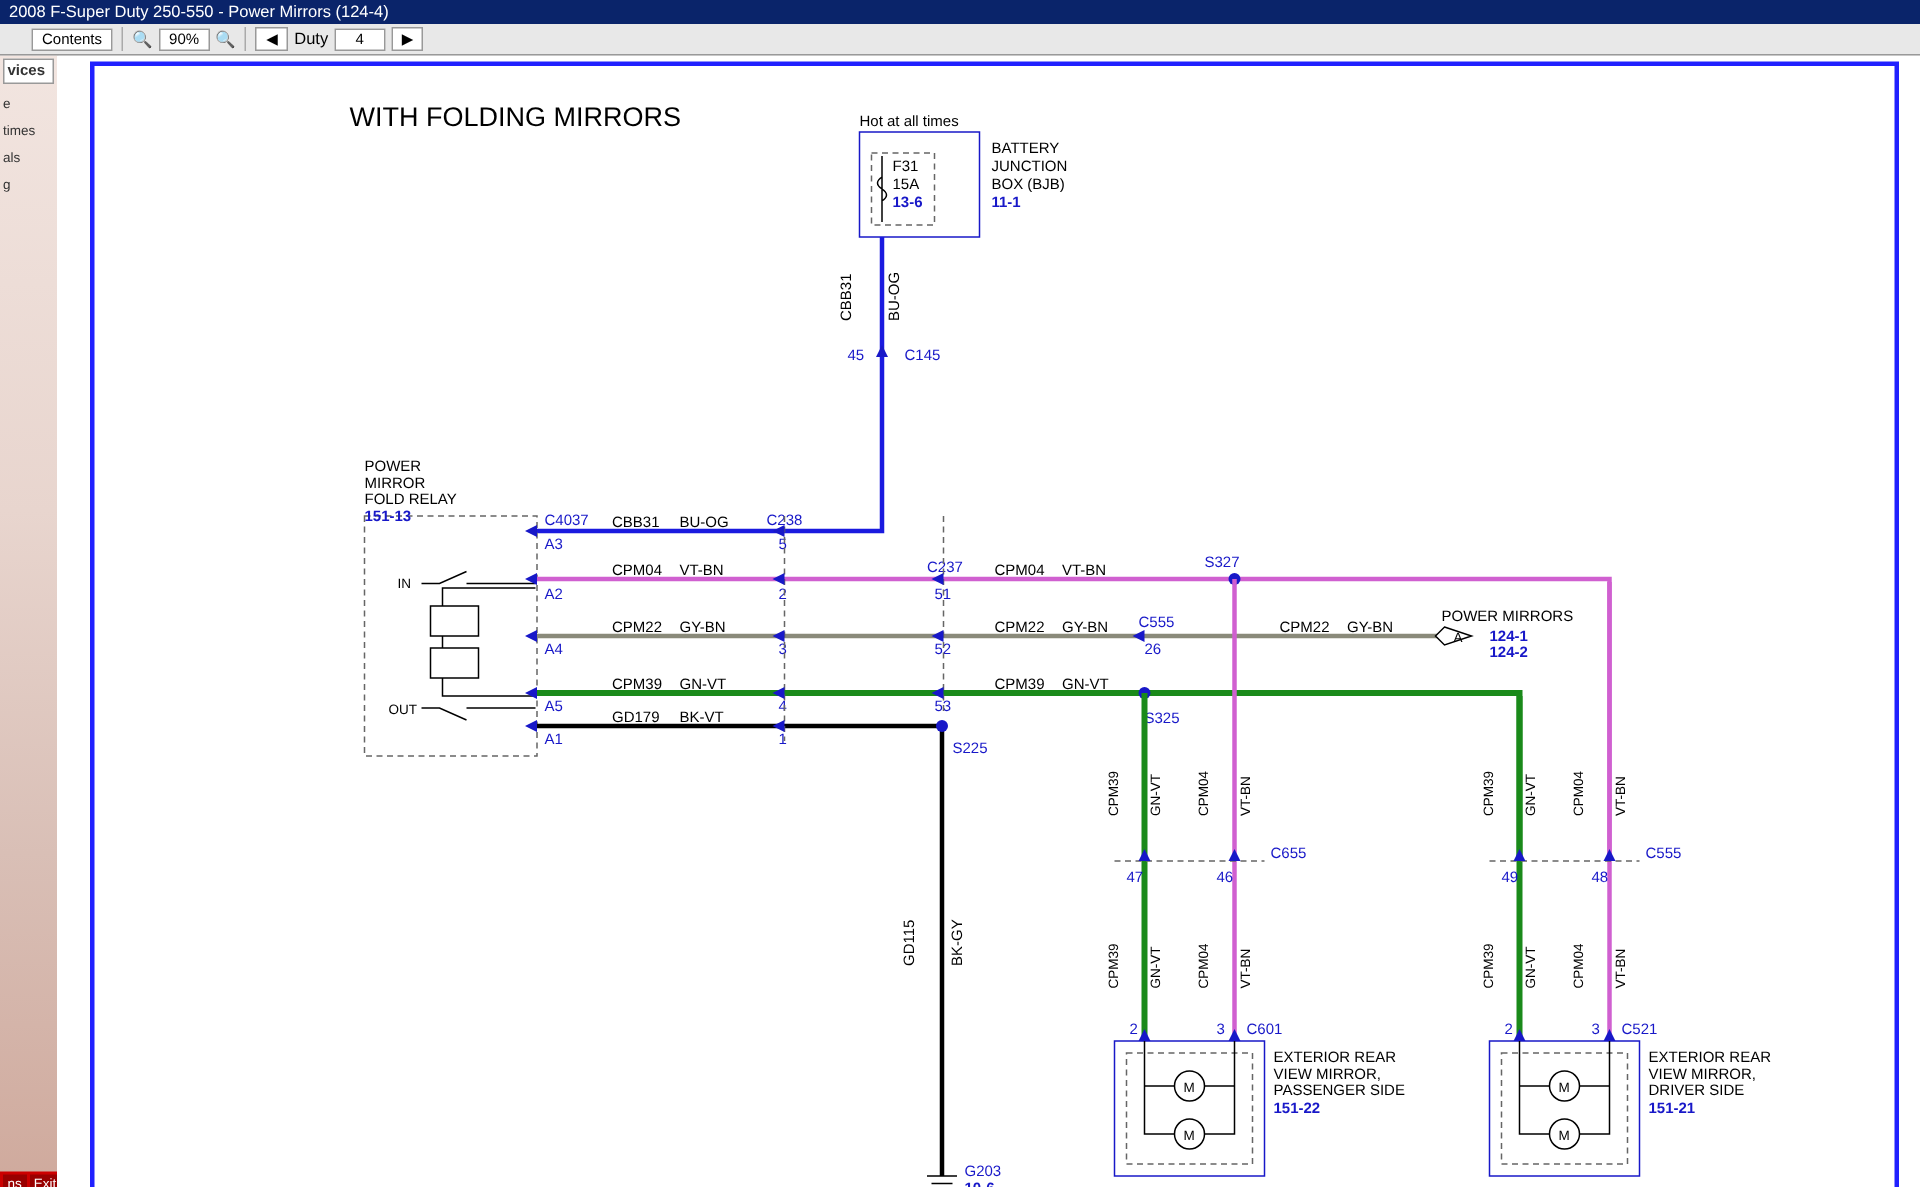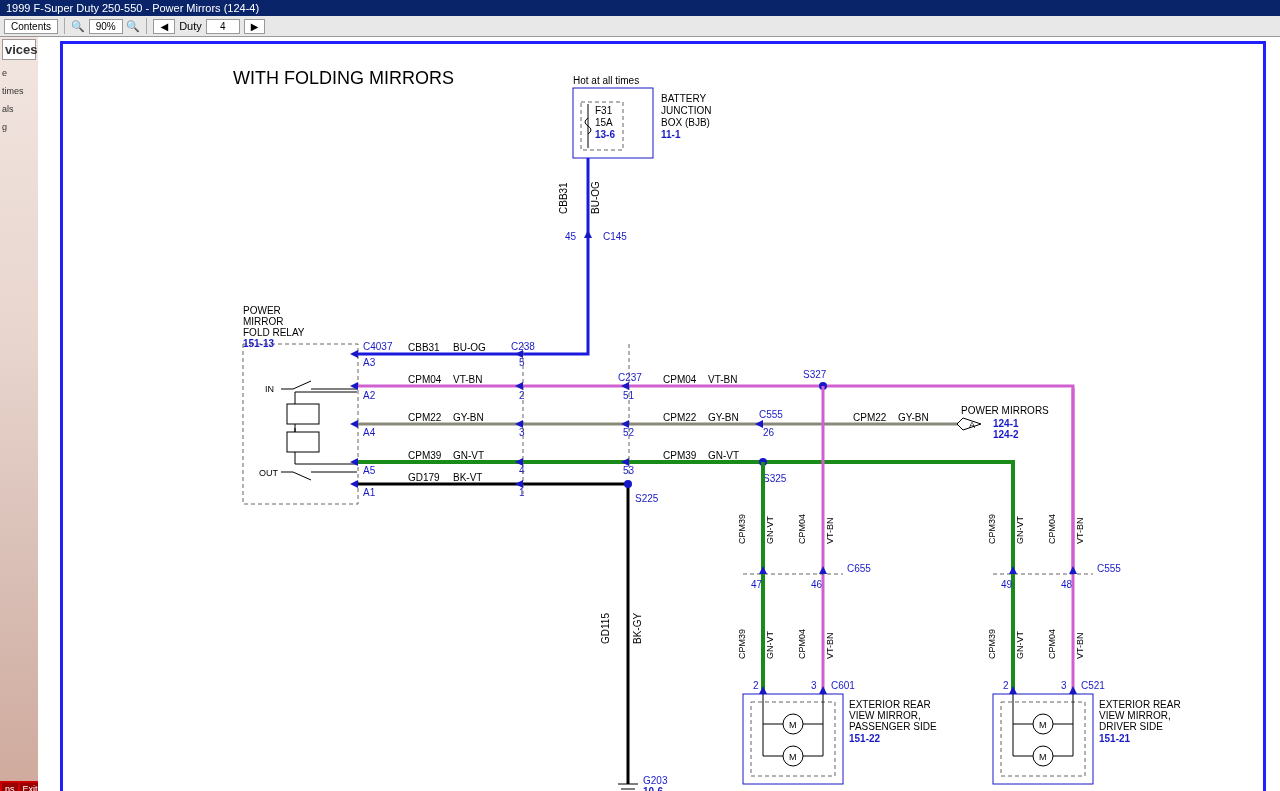--- a/index.html
+++ b/index.html
@@ -1,23 +1,23 @@
 <!DOCTYPE html>
 <html><head>
 <meta charset="utf-8">
 <style>
   html,body{margin:0;padding:0;font-family:Arial,Helvetica,sans-serif;font-size:11px;background:#b8b8b8;}
   .titlebar{background:#0a246a;color:#fff;padding:2px 6px;font-size:11px;}
-  .toolbar{background:#e8e8e8;border-bottom:1px solid #999;padding:2px 4px;display:flex;align-items:center;gap:4px;font-size:11px;}
+  .toolbar{background:#e8e8e8;border-bottom:1px solid #999;padding:2px 21px;display:flex;align-items:center;gap:4px;font-size:11px;}
   .toolbar .btn{background:#fff;border:1px solid #999;padding:1px 6px;font-size:10px;}
   .toolbar .sep{width:1px;height:16px;background:#aaa;margin:0 2px;}
   .stage{position:relative;width:1280px;height:760px;overflow:hidden;}
   .sidebar{position:absolute;left:0;top:0;width:38px;height:760px;background:linear-gradient(#f2e5e0,#e8d5ce 40%,#d9bfb6 70%,#cfa99c);border-right:1px solid #999;}
   .sidebar .lbl{font-size:9px;color:#333;margin:8px 2px;display:block;}
-  .sidebar .hdr{background:#fff;border:1px solid #999;margin:2px;padding:2px;font-size:13px;font-weight:bold;color:#333;}
+  .sidebar .hdr{background:#fff;border:1px solid #999;margin:2px;padding:2px;font-size:10px;font-weight:bold;color:#333;}
   .footbtn{position:absolute;left:0;bottom:0;background:#c00;color:#fff;font-size:9px;padding:2px 2px;display:flex;gap:2px;}
   .footbtn span{background:#900;padding:1px 3px;}
   .viewer{position:absolute;left:38px;top:0;right:0;bottom:0;background:#fff;}
   .page{position:absolute;left:22px;top:4px;width:1200px;height:750px;border:3px solid #2020ff;background:#fff;}
   svg{position:absolute;left:0;top:0;}
   .t{font-family:Arial,sans-serif;}
   .blk{fill:#000;}
   .blu{fill:#1818c8;}
   .bbold{fill:#1818c8;font-weight:bold;}
   .box{fill:none;stroke:#1818c8;stroke-width:1;}
@@ -28,21 +28,21 @@
   .wgray{stroke:#8a8a7a;}
   .wgrn{stroke:#1a8a1a;stroke-width:4;}
   .wblk{stroke:#000;}
   .thin{stroke:#000;stroke-width:1;fill:none;}
   .conn{fill:#1818c8;}
 </style>
 </head>
 <body>
 
 <div class="titlebar">
-  <span>1999 F-Super Duty 250-550 - Power Mirrors (124-4)</span>
+  <span>2008 F-Super Duty 250-550 - Power Mirrors (124-4)</span>
 </div>
 <div class="toolbar">
   <span class="btn">Contents</span>
   <span class="sep"></span>
   <span>🔍</span>
   <span class="btn">90%</span>
   <span>🔍</span>
   <span class="sep"></span>
   <span class="btn">◀</span>
   <span>Duty</span>

